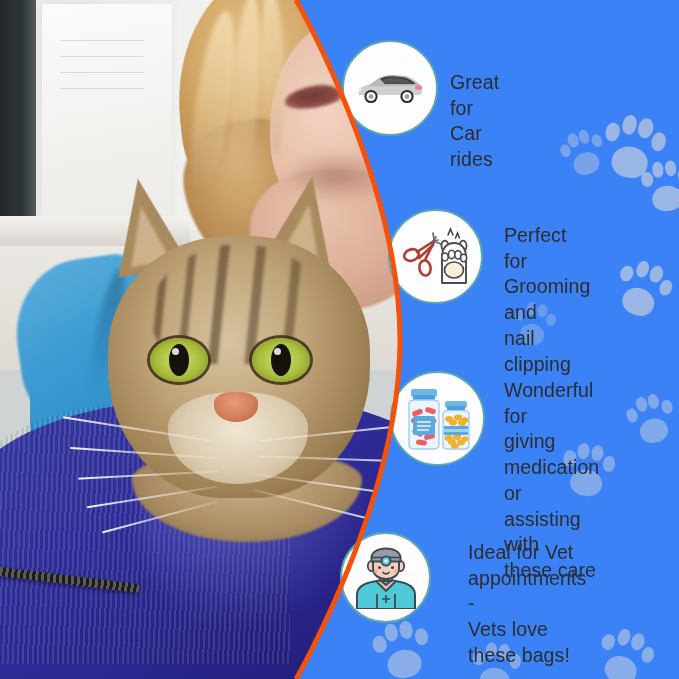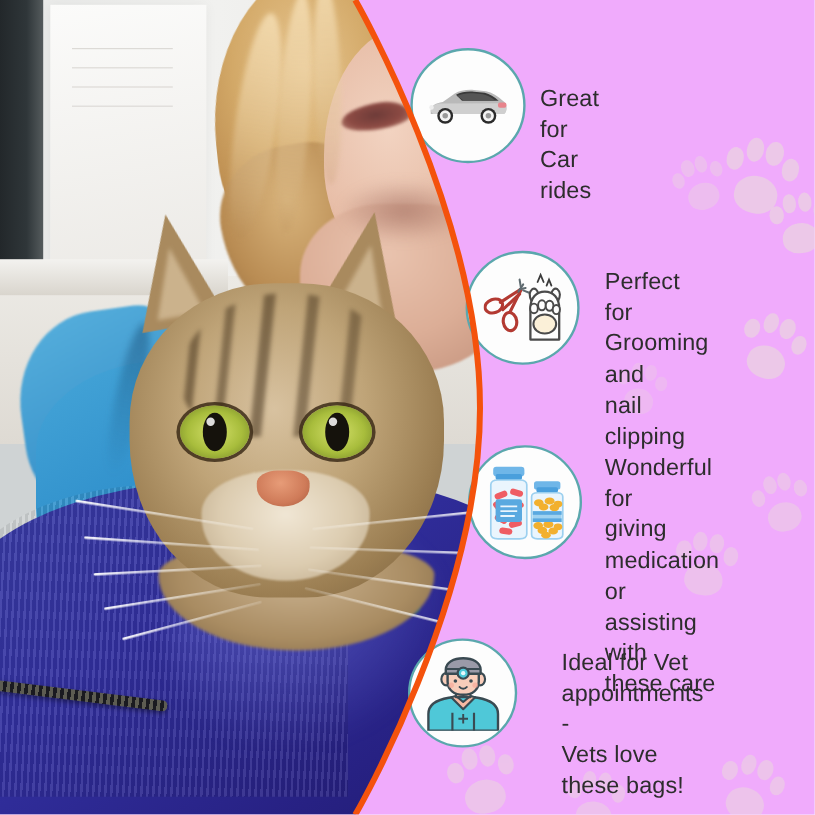--- a/index.html
+++ b/index.html
@@ -5,21 +5,21 @@
   html, body {
     margin: 0;
     padding: 0;
     background: #ffffff;
   }
   #page {
     position: relative;
     width: 679px;
     height: 679px;
     overflow: hidden;
-    background: #f0abfc;
+    background: #3b82f6;
     font-family: "Liberation Sans", sans-serif;
   }
 
   
   .paws {
     position: absolute;
     inset: 0;
     pointer-events: none;
     z-index: 1;
   }

